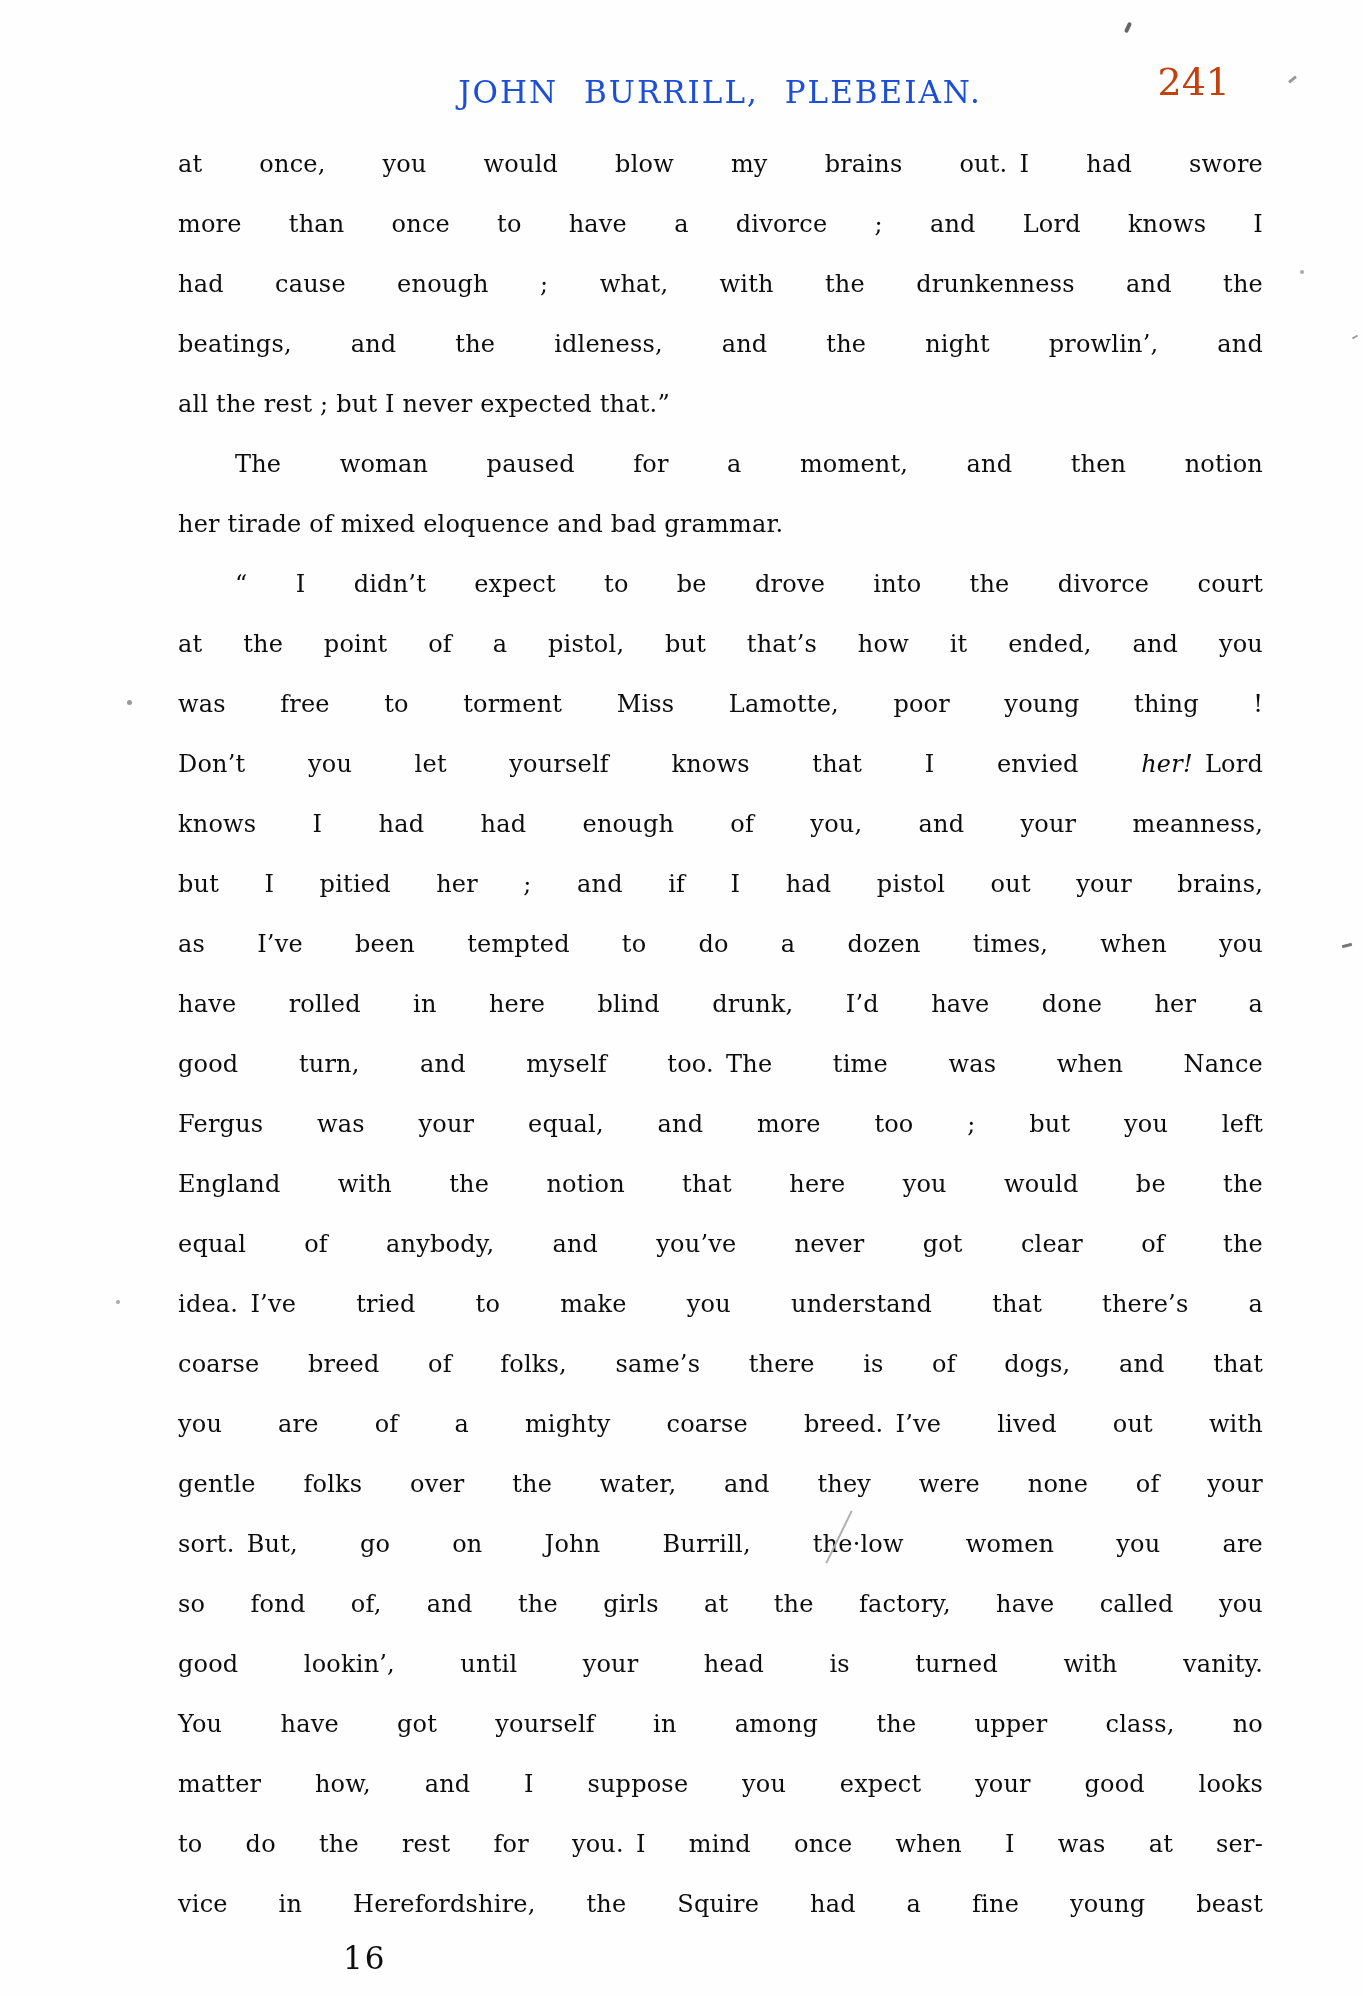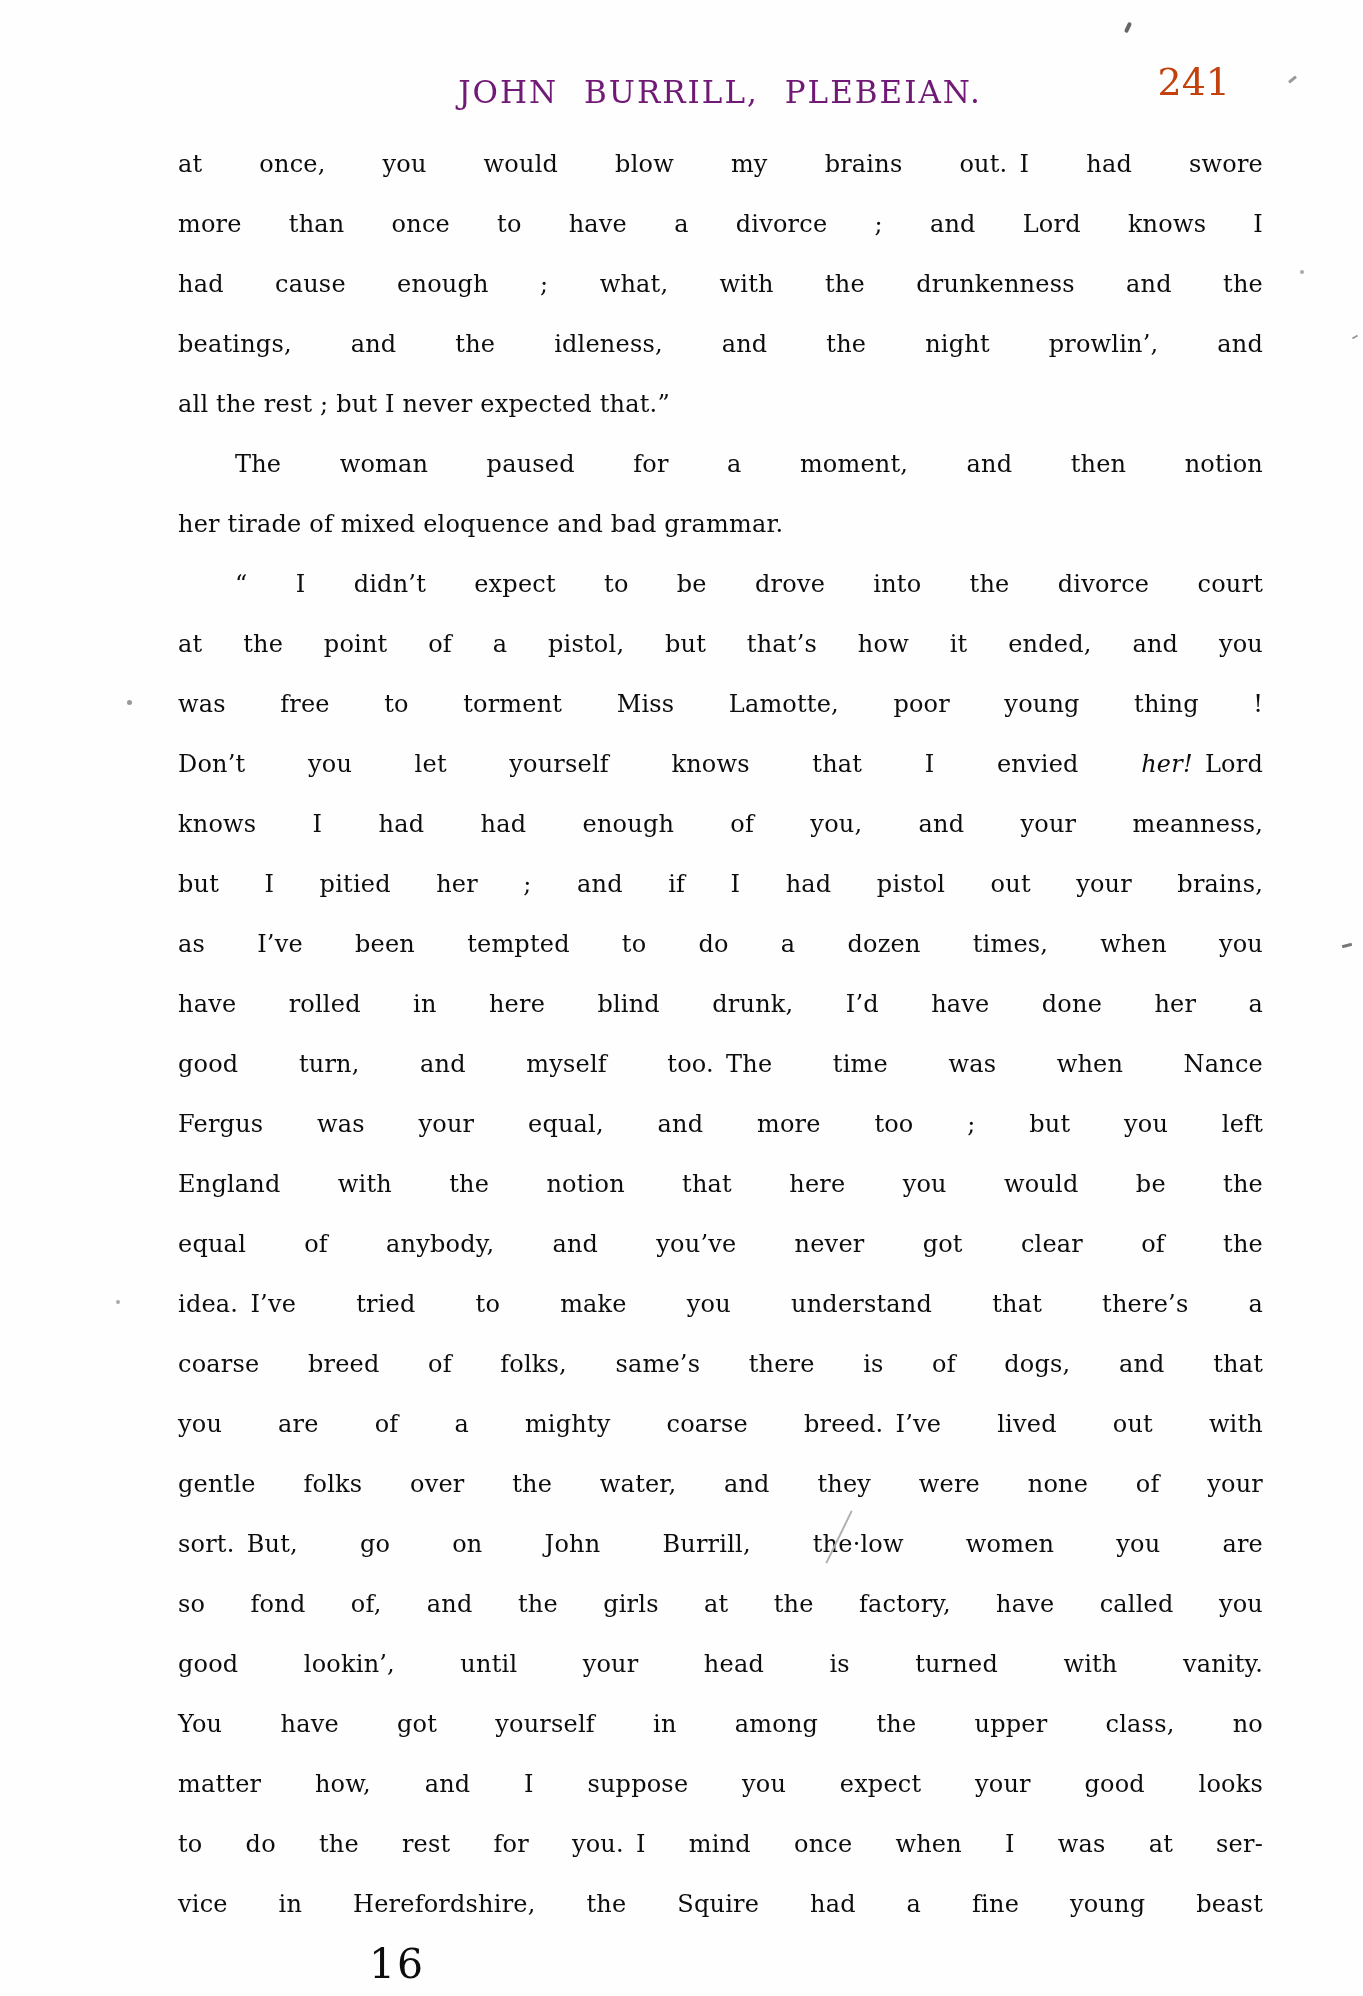--- a/index.html
+++ b/index.html
@@ -4,36 +4,36 @@
 <style>
   html,body { margin:0; padding:0; background:#e8e8e8; }
   .page {
     position:relative; width:1363px; height:1996px;
     background:#fefefe; overflow:hidden;
     font-family:"DejaVu Serif", serif; color:#0d0d0d;
   }
   .hdr-title {
     position:absolute; left:178px; top:74px; width:1084px;
     text-align:center; font-size:31px; letter-spacing:2px; word-spacing:14px;
-    white-space:nowrap; color:#701a75;
+    white-space:nowrap; color:#1d4ed8;
   }
   .page-num {
     position:absolute; left:1108px; top:60px; width:122px;
     text-align:right; font-size:38px; color:#c2410c;
   }
   .textcol { position:absolute; left:178px; top:134px; width:1085px; }
   .line {
     font-size:24px; line-height:60px; height:60px;
     text-align:justify; text-align-last:justify; text-justify:inter-word;
     letter-spacing:0.2px; white-space:normal;
   }
   .pend { text-align-last:left; }
   .ind  { text-indent:57px; }
   .it   { font-style:italic; }
-  .sig  { position:absolute; left:369px; top:1940px; font-size:41px; letter-spacing:2px; }
+  .sig  { position:absolute; left:343px; top:1940px; font-size:31px; letter-spacing:2px; }
   .speck { position:absolute; pointer-events:none; }
 </style>
 </head>
 <body>
 
 <div class="page">
 
   <div class="hdr-title">JOHN BURRILL, PLEBEIAN.</div>
   <div class="page-num">241</div>
 

